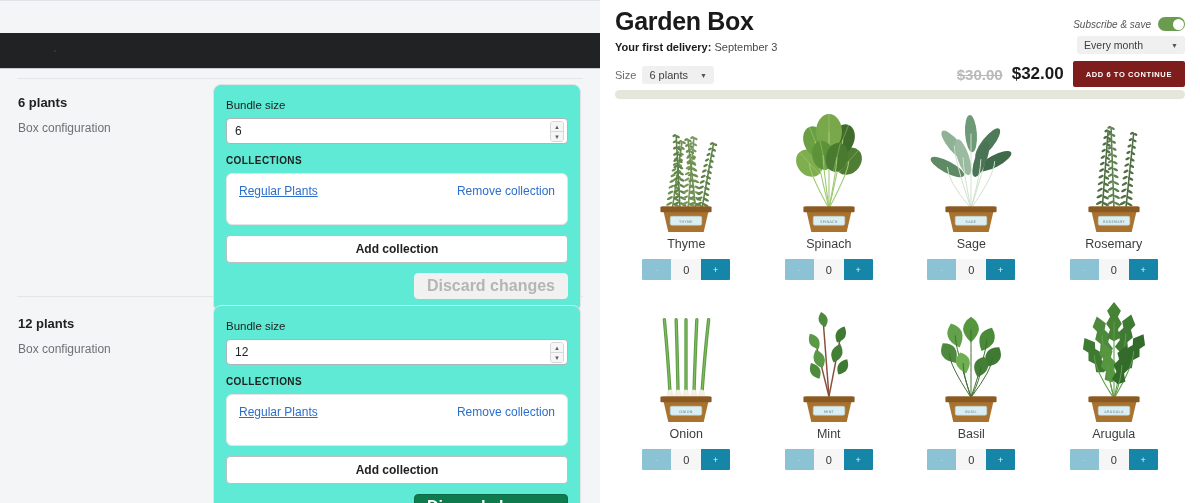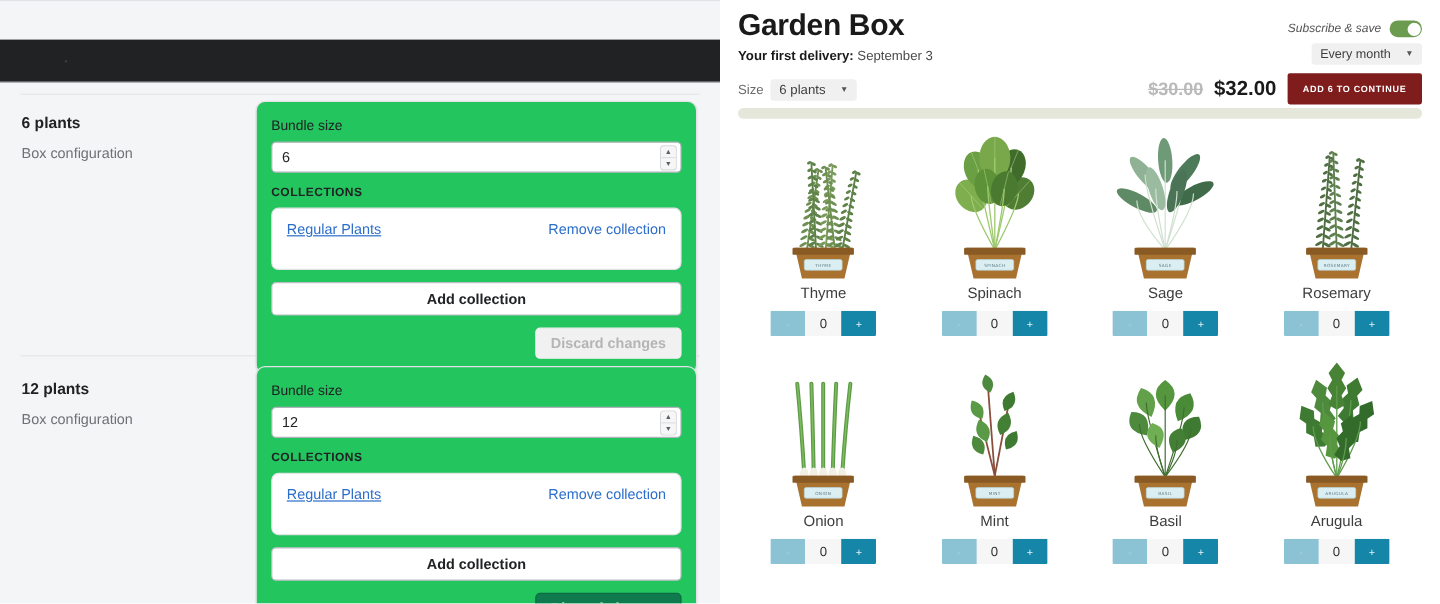--- a/index.html
+++ b/index.html
@@ -55,21 +55,21 @@
     letter-spacing: 0px;
   }
   .sec-sub {
     margin-top: 9px;
     font-size: 12px; color: #6d7175; line-height: 16px;
   }
 
   .card {
     position: absolute; left: 213px; top: 0;
     width: 368px;
-    background: #22c55e;
+    background: #5eead4;
     border: 1px solid #e1e3e5;
     border-radius: 8px;
     box-shadow: 0 1px 1px rgba(22,29,37,0.05);
     padding: 13px 12px 12px 12px;
   }
   .field-label {
     font-size: 11.5px; color: #202223; line-height: 15px; margin-bottom: 5px;
   }
   .num-input {
     position: relative;
@@ -118,21 +118,21 @@
     display: flex; align-items: center; justify-content: center;
     font-size: 12px; font-weight: 600; color: #202223;
     cursor: pointer;
   }
   .btn-row {
     margin-top: 10px; display: flex; justify-content: flex-end;
   }
   .discard-btn {
     height: 26px; padding: 0 12px; border-radius: 4px;
     display: flex; align-items: center; justify-content: center;
-    font-size: 12px; font-weight: 600; cursor: pointer;
+    font-size: 16px; font-weight: 600; cursor: pointer;
   }
   .discard-btn.disabled {
     background: #f1f1f1; color: #b5b5b5; border: 1px solid #f1f1f1;
   }
   .discard-btn.active {
     background: #0f7a4d; color: #ffffff; border: 1px solid #0c6b43;
     box-shadow: inset 0 -1px 0 rgba(0,0,0,0.2);
   }
 
   
@@ -179,21 +179,21 @@
   }
   .toggle .knob {
     position: absolute; right: 1.5px; top: 1.5px;
     width: 11px; height: 11px; border-radius: 50%;
     background: #ffffff;
   }
   .freq-select {
     position: absolute; right: 0; top: 36px;
     background: #f0f0f0; border-radius: 3px;
     height: 18px; padding: 0 7px;
-    display: flex; align-items: center; gap: 12px;
+    display: flex; align-items: center; gap: 28px;
     font-size: 10.5px; color: #3d3d3d; cursor: pointer;
   }
 
   .price-cta {
     position: absolute; right: 0; top: 61px;
     display: flex; align-items: center; gap: 9px;
   }
   .price-old {
     font-size: 15px; font-weight: 700; color: #b9b9b9;
     text-decoration: line-through;

